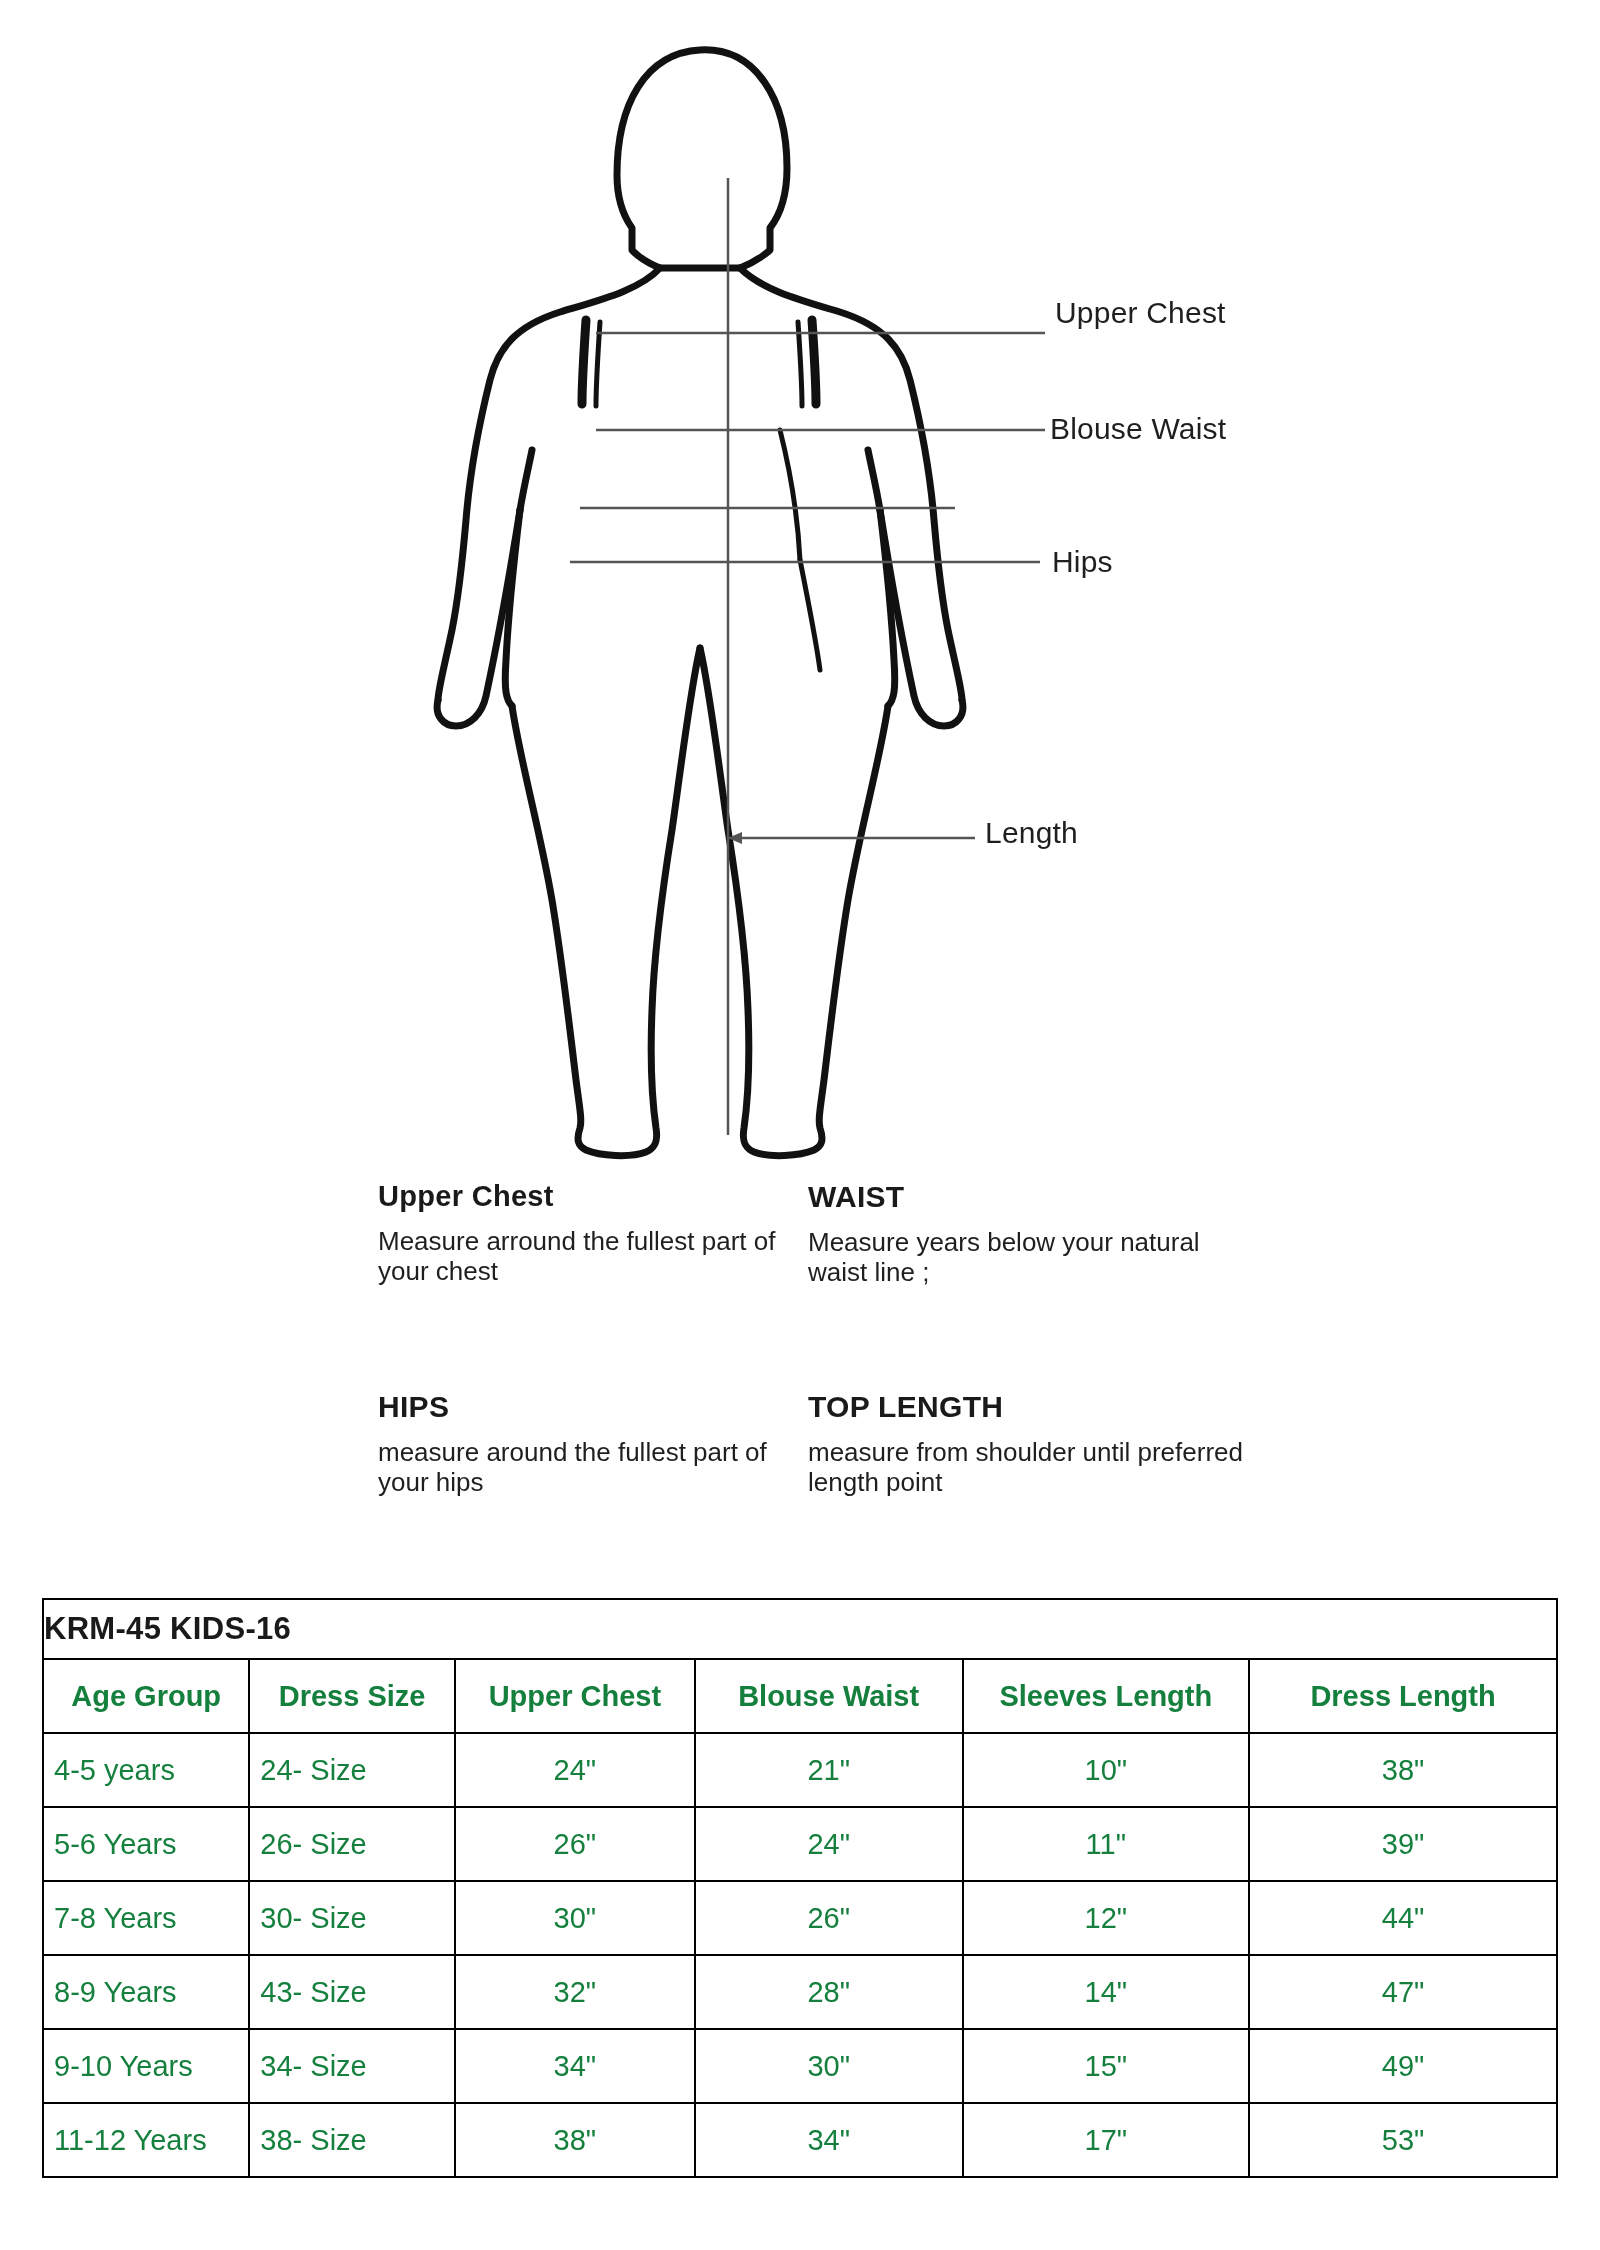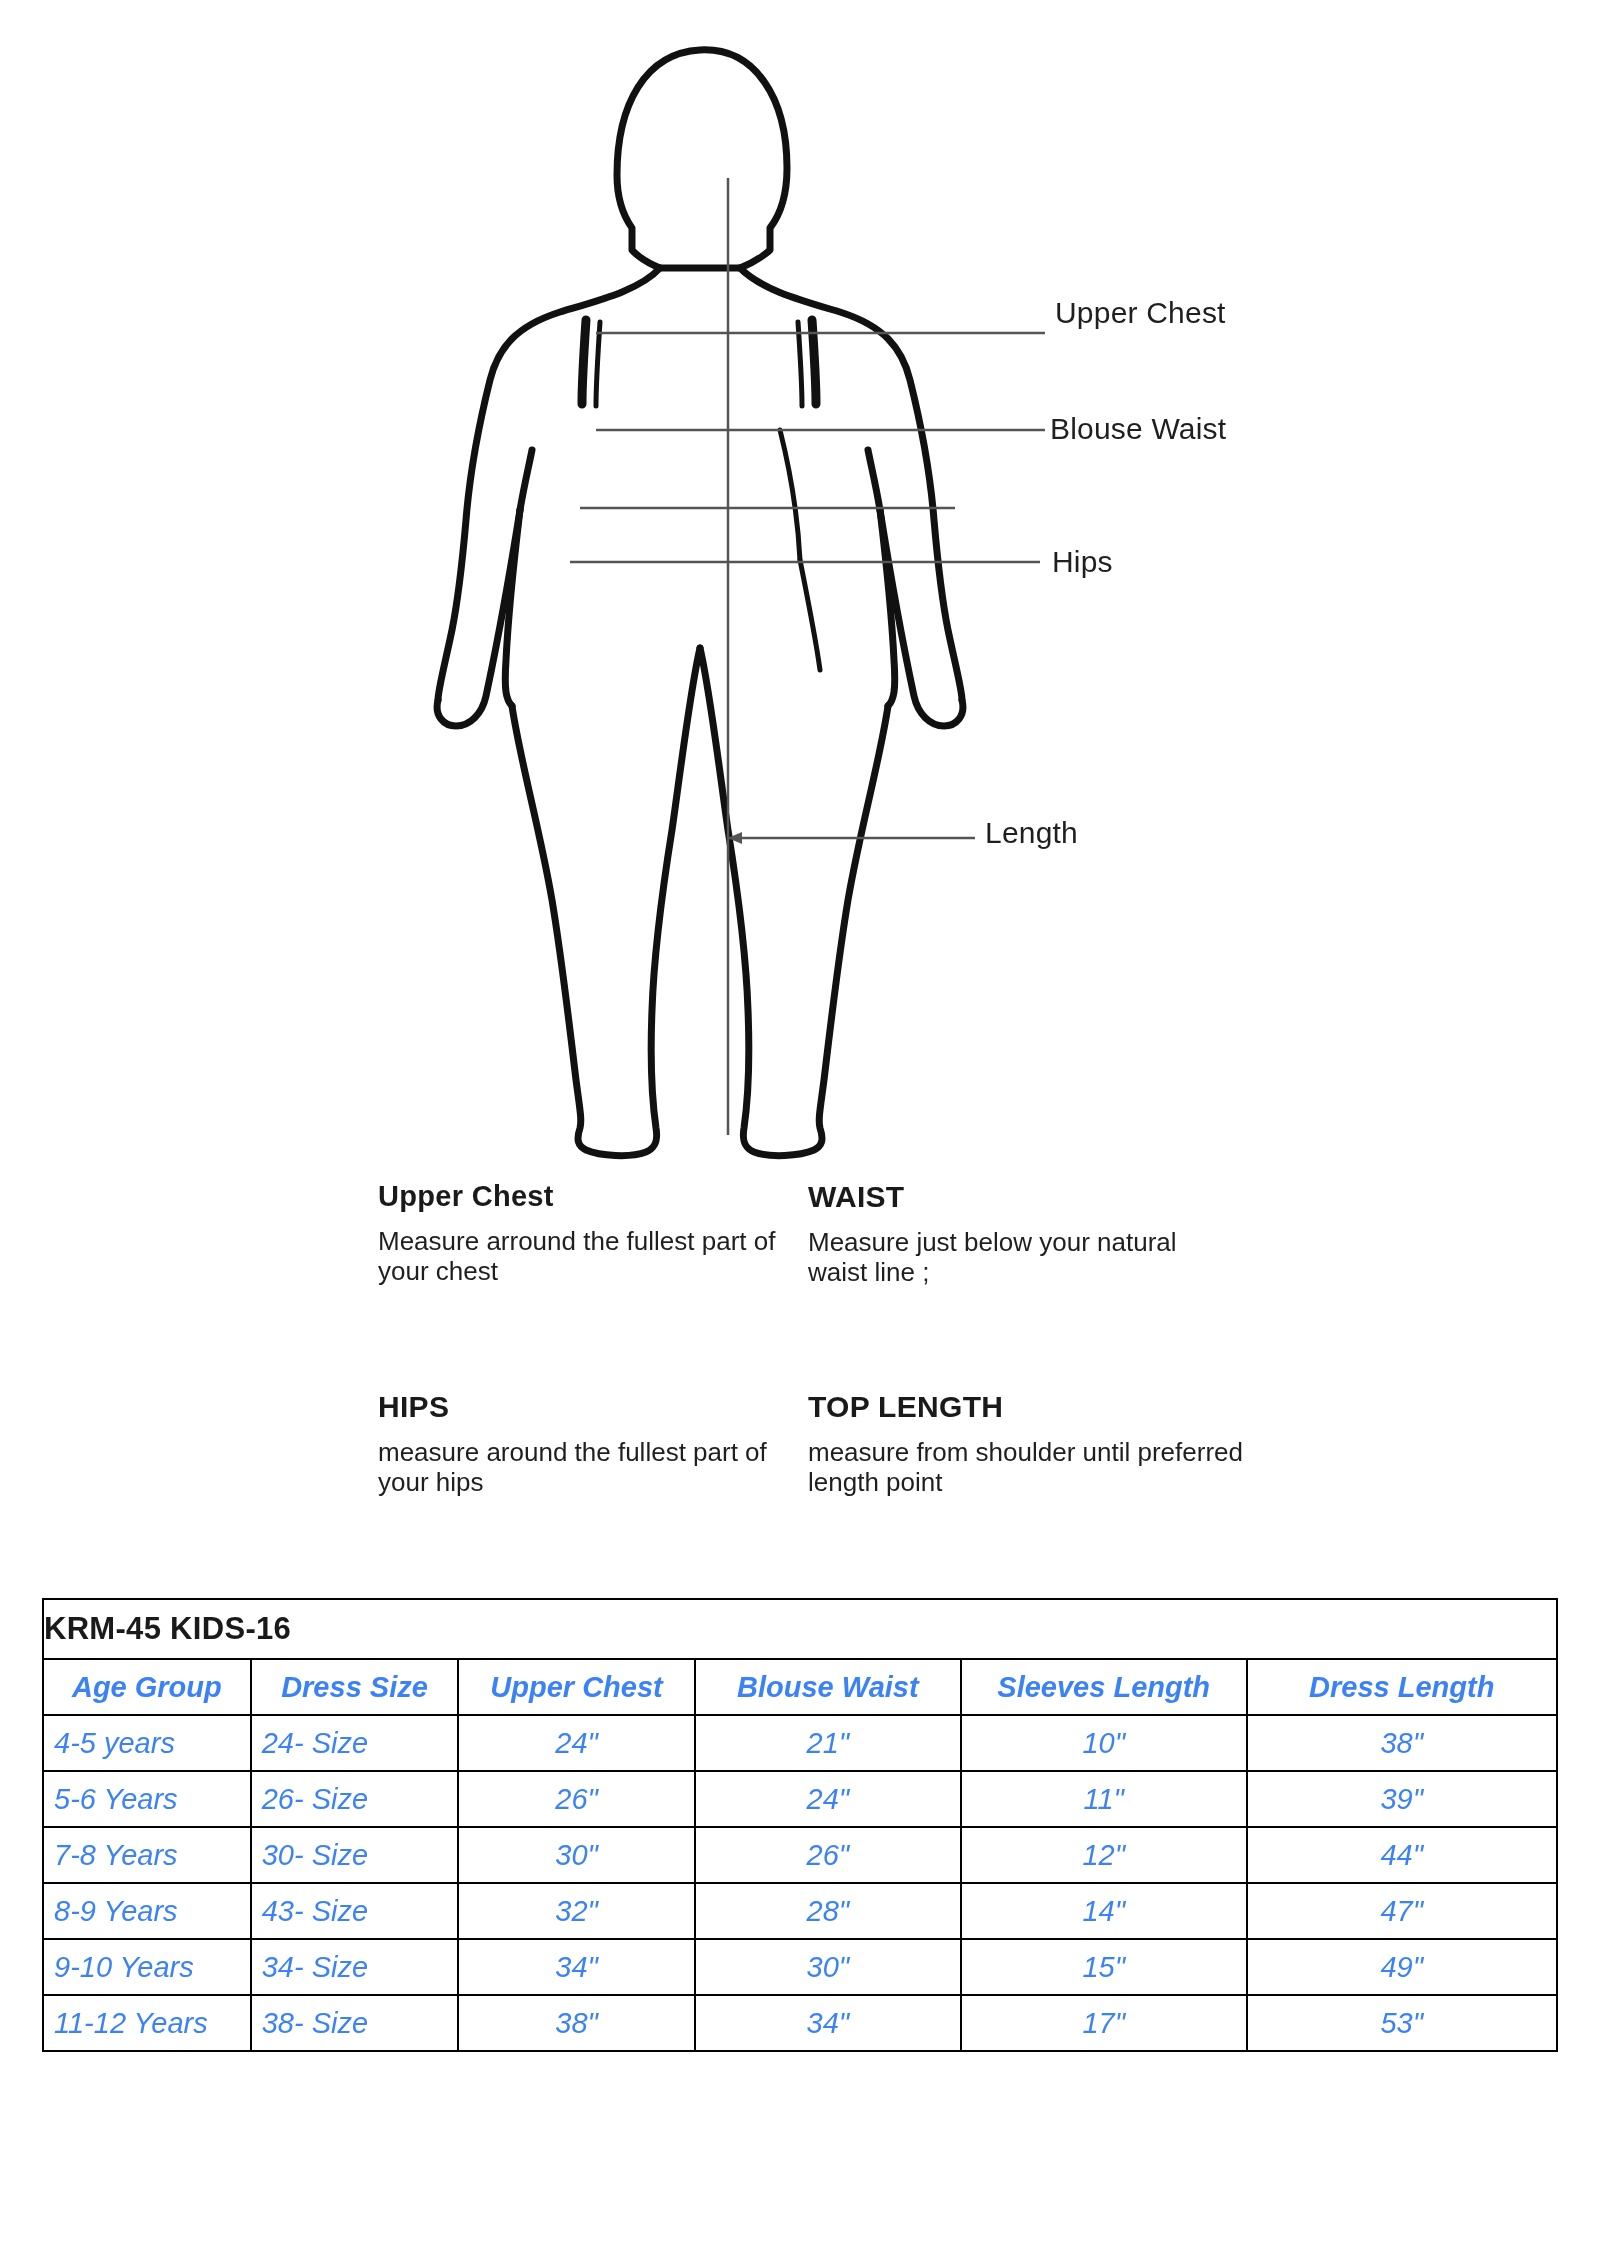--- a/index.html
+++ b/index.html
@@ -91,25 +91,24 @@
     width: 1516px;
   }
   table.size-table {
     border-collapse: collapse;
     width: 100%;
     font-family: "Liberation Sans", sans-serif;
   }
   table.size-table th,
   table.size-table td {
     border: 2px solid #000000;
-    padding: 0;
+    padding: 9px;
     height: 54px;
     font-size: 29px;
-    color: #3b82f6;
-    font-style: italic;
+    color: #15803d;
   }
   .tbl-title {
     border: 2px solid #000;
     border-bottom: none;
     text-align: left;
     font-size: 31px;
     font-weight: bold;
     height: 58px;
     line-height: 58px;
     letter-spacing: 0.3px;
@@ -231,21 +230,21 @@
     <div class="callout-label callout-length">Length</div>
   </div>
 
   <div class="notes">
     <div class="note-block note-upper-chest">
       <p class="note-title">Upper Chest</p>
       <p class="note-body">Measure arround the fullest part of your chest</p>
     </div>
     <div class="note-block note-waist">
       <p class="note-title">WAIST</p>
-      <p class="note-body">Measure just below your natural waist line ;</p>
+      <p class="note-body">Measure years below your natural waist line ;</p>
     </div>
     <div class="note-block note-hips">
       <p class="note-title">HIPS</p>
       <p class="note-body">measure around the fullest part of your hips</p>
     </div>
     <div class="note-block note-top-length">
       <p class="note-title">TOP LENGTH</p>
       <p class="note-body">measure from shoulder until preferred length point</p>
     </div>
   </div>

